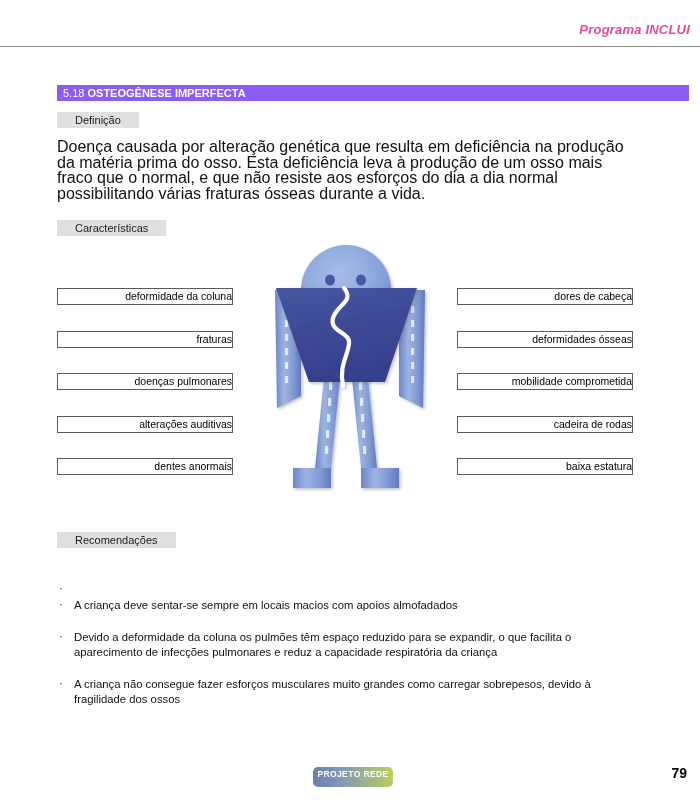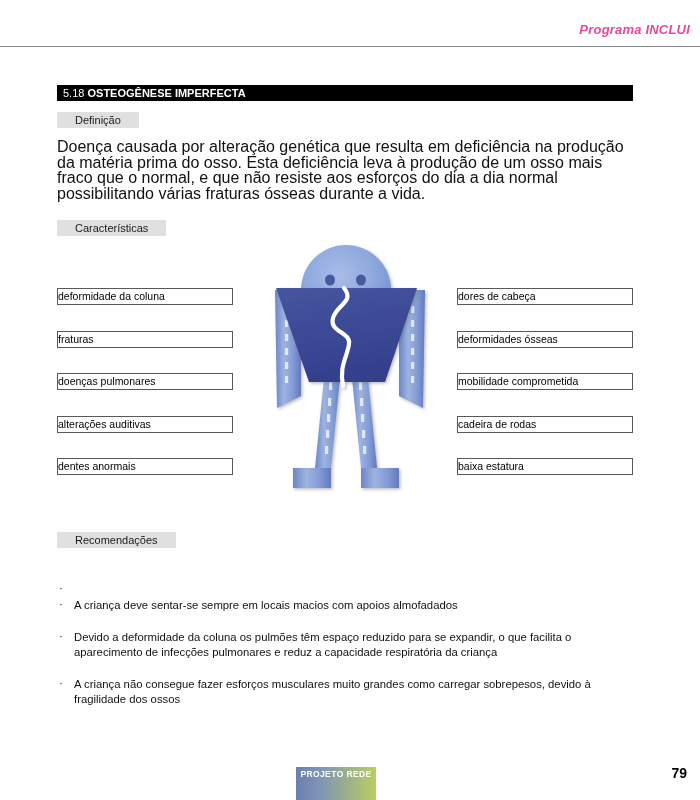--- a/index.html
+++ b/index.html
@@ -41,23 +41,23 @@
     width: 700px;
     height: 1px;
     background: #8a8a8a;
   }
 
   
   .section-bar {
     position: absolute;
     left: 57px;
     top: 85px;
-    width: 576px;
+    width: 632px;
     height: 16px;
-    background: #000000;
+    background: #8b5cf6;
     color: #ffffff;
     font-size: 11px;
     line-height: 16px;
     padding-left: 6px;
     box-sizing: border-box;
     white-space: nowrap;
   }
   .section-num {
     font-weight: normal;
     letter-spacing: 0px;
@@ -97,21 +97,21 @@
 
   
   .charbox {
     position: absolute;
     height: 17px;
     width: 176px;
     border: 1px solid #595959;
     background: #ffffff;
     font-size: 10.5px;
     line-height: 15px;
-    text-align: left;
+    text-align: right;
     box-sizing: border-box;
     color: #000000;
     white-space: nowrap;
     overflow: hidden;
   }
   .col-left { left: 57px; }
   .col-right { left: 457px; }
   .row-1 { top: 288px; }
   .row-2 { top: 331px; }
   .row-3 { top: 373px; }
@@ -148,26 +148,26 @@
     left: 2px;
     top: -1px;
     font-size: 12px;
     line-height: 15.5px;
     color: #333333;
   }
 
   
   .footer-logo {
     position: absolute;
-    left: 296px;
+    left: 313px;
     top: 767px;
     width: 80px;
-    height: 33px;
+    height: 20px;
     background: linear-gradient(90deg, #6b7fae 0%, #7d93b8 28%, #9aae8e 62%, #b9cf5f 100%);
-    border-radius: 0;
+    border-radius: 5px;
     overflow: hidden;
   }
   .footer-logo span {
     display: block;
     text-align: center;
     font-size: 8.5px;
     line-height: 15px;
     font-weight: bold;
     letter-spacing: 0.4px;
     color: #ffffff;

